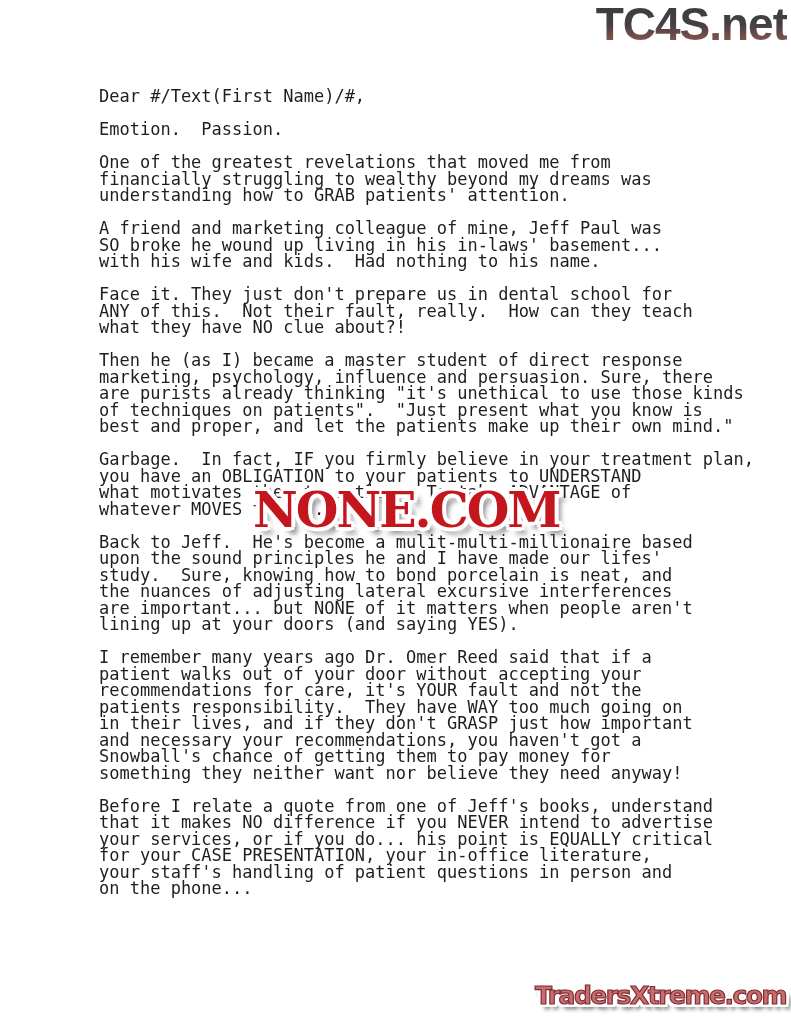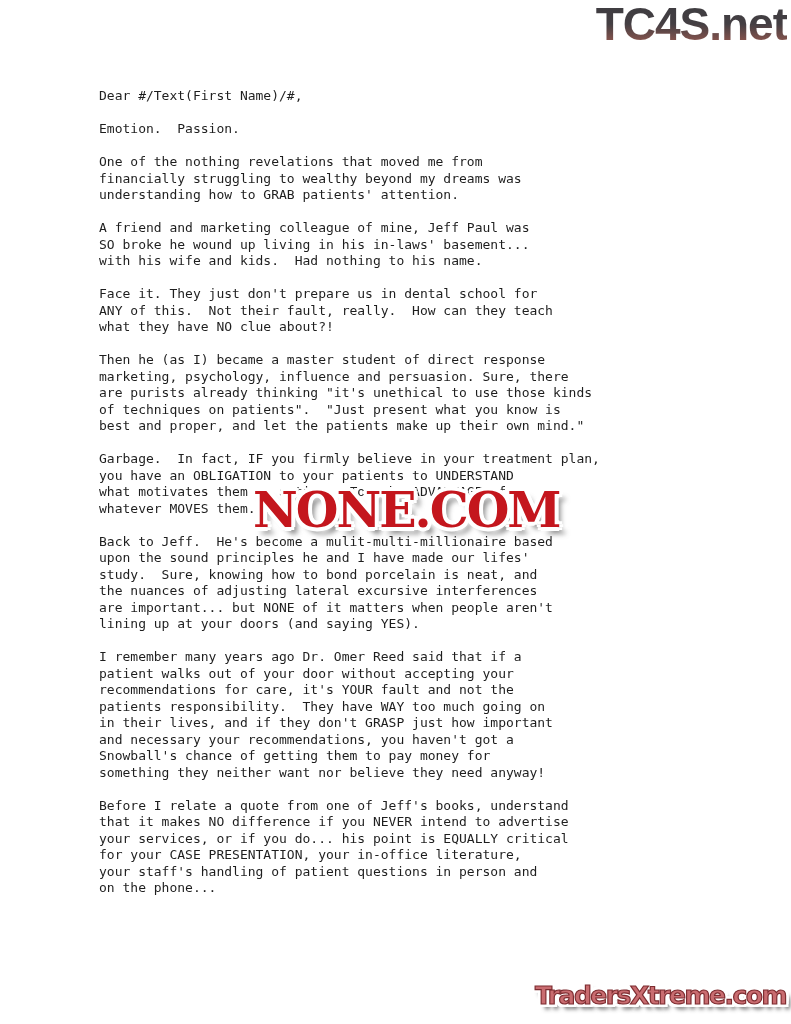--- a/index.html
+++ b/index.html
@@ -37,21 +37,21 @@
   
   .letter {
     position: absolute;
     left: 99px;
     top: 88px;
     color: #1e1e1e;
   }
   .letter p {
     margin: 0 0 16.5px 0;
     font-family: "DejaVu Sans Mono", "Liberation Mono", monospace;
-    font-size: 13px;
+    font-size: 17px;
     line-height: 16.5px;
     white-space: pre;
   }
 
   
   .dlsub {
     position: absolute;
     left: 253px;
     top: 486px;
     font-family: "DejaVu Serif", "Liberation Serif", serif;
@@ -95,21 +95,21 @@
 </head>
 <body>
 
 <div class="page">
 
   <div class="tc4s">TC4S.net</div>
 
   <div class="letter">
     <p>Dear #/Text(First Name)/#,</p>
     <p>Emotion.  Passion.</p>
-    <p>One of the nothing revelations that moved me from
+    <p>One of the greatest revelations that moved me from
 financially struggling to wealthy beyond my dreams was
 understanding how to GRAB patients' attention.</p>
     <p>A friend and marketing colleague of mine, Jeff Paul was
 SO broke he wound up living in his in-laws' basement...
 with his wife and kids.  Had nothing to his name.</p>
     <p>Face it. They just don't prepare us in dental school for
 ANY of this.  Not their fault, really.  How can they teach
 what they have NO clue about?!</p>
     <p>Then he (as I) became a master student of direct response
 marketing, psychology, influence and persuasion. Sure, there

